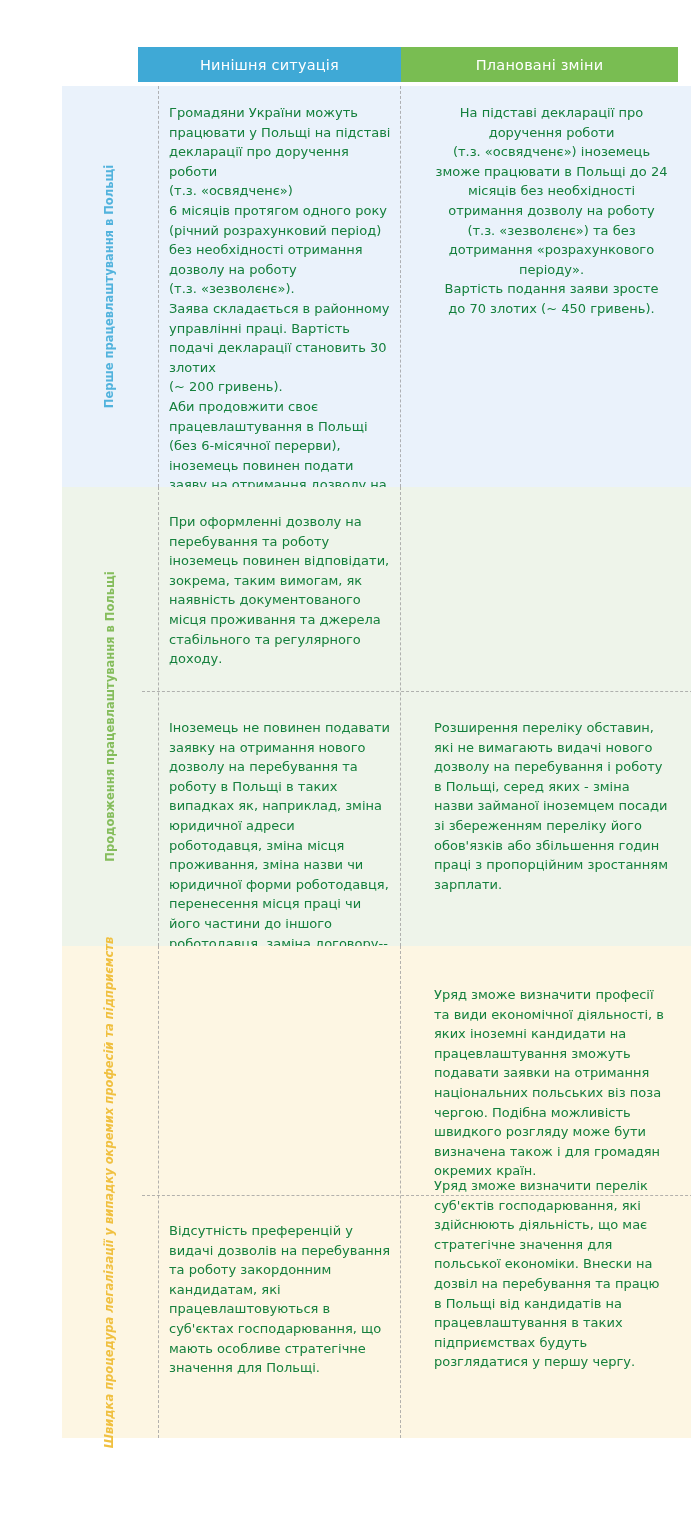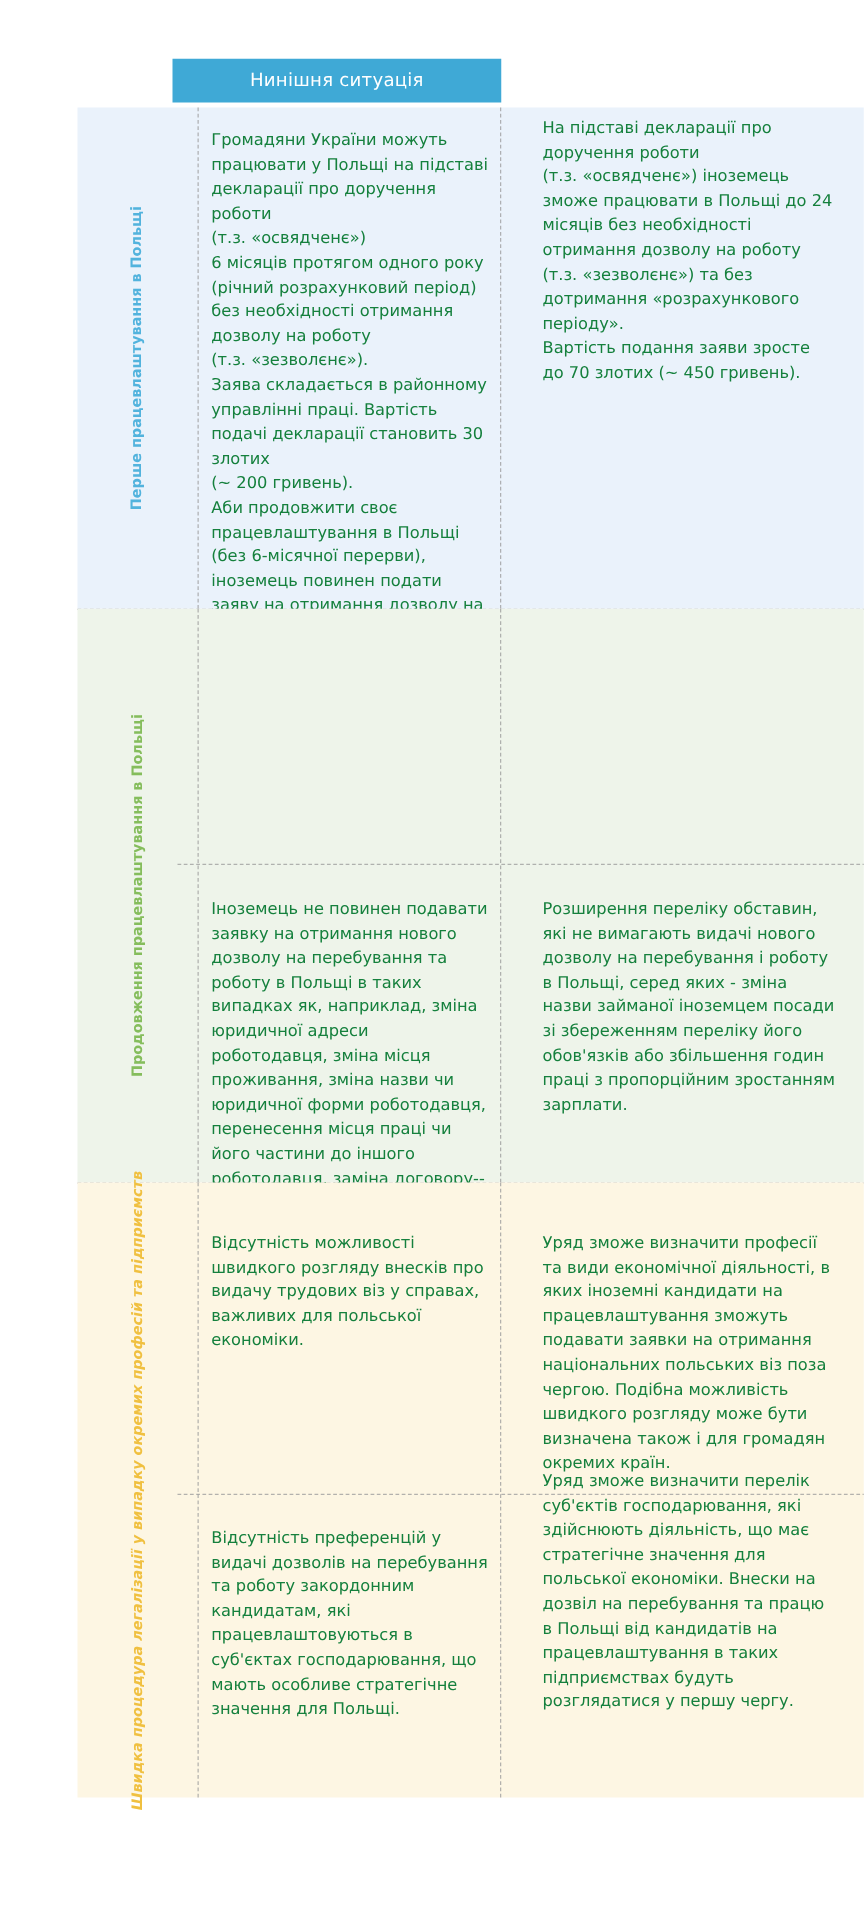--- a/index.html
+++ b/index.html
@@ -139,68 +139,69 @@
     letter-spacing: 0.05px;
   }
 </style>
 </head>
 <body>
 
 <div class="infographic">
 
   <div class="header-row">
     <div class="header-cell current">Нинішня ситуація</div>
+    <div class="header-cell planned">Плановані зміни</div>
   </div>
 
   <div class="band blue">
     <div class="band-label">
       <div class="rot">Перше працевлаштування
 в Польщі</div>
     </div>
     <div class="col-sep c1"></div>
     <div class="col-sep c2"></div>
   </div>
   <div class="cell left" style="top:103px;">Громадяни України можуть працювати у Польщі на підставі декларації про доручення роботи
 (т.з. «освядченє»)
 6 місяців протягом одного року (річний розрахунковий період) без необхідності отримання дозволу на роботу
 (т.з. «зезволєнє»).
 Заява складається в районному управлінні праці. Вартість подачі декларації становить 30 злотих
 (~ 200 гривень).
 Аби продовжити своє працевлаштування в Польщі
 (без 6-місячної перерви), іноземець повинен подати заяву на отримання дозволу на роботу до воєводського управління
 (т.з. «зезволєнє»).</div>
-  <div class="cell right" style="top:93px;">На підставі декларації про доручення роботи
+  <div class="cell right" style="top:103px;text-align:center;">На підставі декларації про доручення роботи
 (т.з. «освядченє») іноземець зможе працювати в Польщі до 24 місяців без необхідності отримання дозволу на роботу
 (т.з. «зезволєнє») та без дотримання «розрахункового періоду».
 Вартість подання заяви зросте до 70 злотих (~ 450 гривень).</div>
 
   <div class="band-divider" style="top:487px;"></div>
 
   <div class="band green">
     <div class="band-label">
       <div class="rot">Продовження працевлаштування
 в Польщі</div>
     </div>
     <div class="col-sep c1"></div>
     <div class="col-sep c2"></div>
     <div class="row-sep" style="top:204px;"></div>
   </div>
+  <div class="cell left" style="top:512px;">При оформленні дозволу на перебування та роботу іноземець повинен відповідати, зокрема, таким вимогам, як наявність документованого місця проживання та джерела стабільного та регулярного доходу.</div>
   <div class="cell left" style="top:718px;">Іноземець не повинен подавати заявку на отримання нового дозволу на перебування та роботу в Польщі в таких випадках як, наприклад, зміна юридичної адреси роботодавця, зміна місця проживання, зміна назви чи юридичної форми роботодавця, перенесення місця праці чи його частини до іншого роботодавця, заміна договору--доручення трудовим договором.</div>
   <div class="cell right" style="top:718px;">Розширення переліку обставин, які не вимагають видачі нового дозволу на перебування і роботу в Польщі, серед яких - зміна назви займаної іноземцем посади зі збереженням переліку його обов'язків або збільшення годин праці з пропорційним зростанням зарплати.</div>
 
   <div class="band-divider" style="top:946px;"></div>
 
   <div class="band yellow">
     <div class="band-label">
       <div class="rot">Швидка процедура легалізації
 у випадку окремих професій та підприємств</div>
     </div>
     <div class="col-sep c1"></div>
     <div class="col-sep c2"></div>
     <div class="row-sep" style="top:249px;"></div>
   </div>
-  <div class="cell left" style="top:985px;">Відсутність можливості швидкого розгляду внесків про видачу трудових віз у справах, важливих для польської економіки.</div>
   <div class="cell left" style="top:1221px;">Відсутність преференцій у видачі дозволів на перебування та роботу закордонним кандидатам, які працевлаштовуються в суб'єктах господарювання, що мають особливе стратегічне значення для Польщі.</div>
   <div class="cell right" style="top:985px;">Уряд зможе визначити професії та види економічної діяльності, в яких іноземні кандидати на працевлаштування зможуть подавати заявки на отримання національних польських віз поза чергою. Подібна можливість швидкого розгляду може бути визначена також і для громадян окремих країн.</div>
   <div class="cell right" style="top:1176px;">Уряд зможе визначити перелік суб'єктів господарювання, які здійснюють діяльність, що має стратегічне значення для польської економіки. Внески на дозвіл на перебування та працю в Польщі від кандидатів на працевлаштування в таких підприємствах будуть розглядатися у першу чергу.</div>
 
 
 </div>
 
 </body></html>

